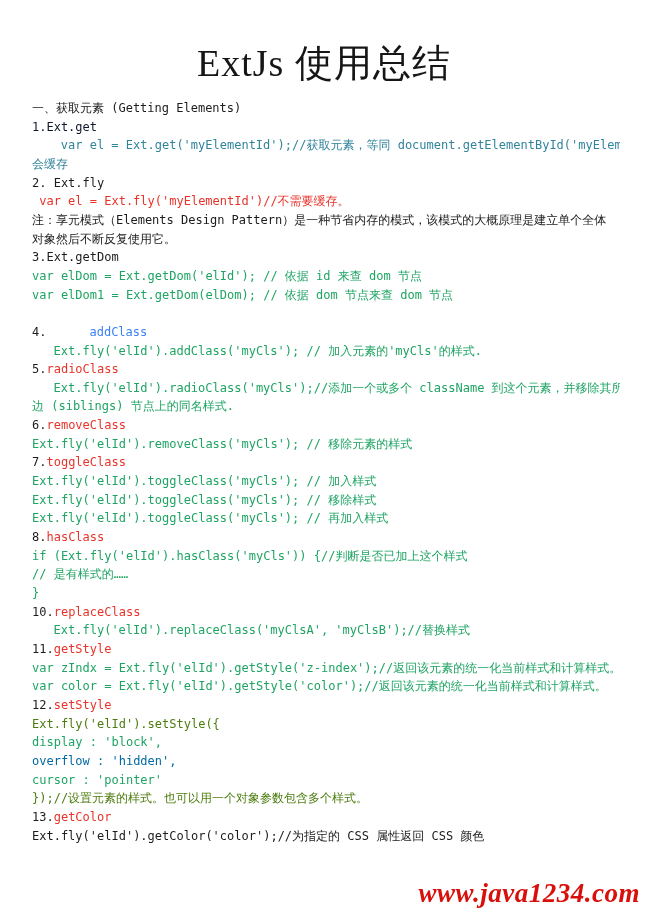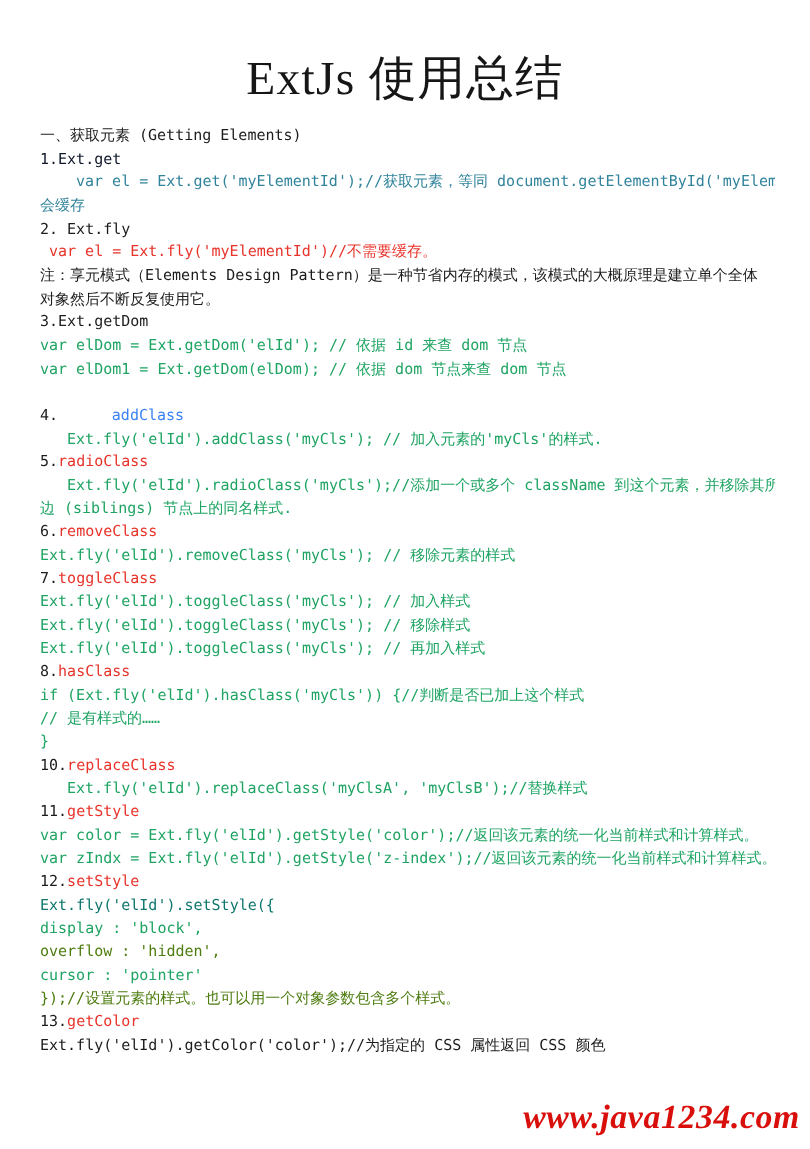--- a/index.html
+++ b/index.html
@@ -72,25 +72,25 @@
       <div class="line"><span style="color: rgb(31, 164, 99);">Ext.fly('elId').toggleClass('myCls'); // 加入样式</span></div>
       <div class="line"><span style="color: rgb(31, 164, 99);">Ext.fly('elId').toggleClass('myCls'); // 移除样式</span></div>
       <div class="line"><span style="color: rgb(31, 164, 99);">Ext.fly('elId').toggleClass('myCls'); // 再加入样式</span></div>
       <div class="line"><span style="color: rgb(28, 28, 28);">8.</span><span style="color: rgb(232, 51, 42);">hasClass</span></div>
       <div class="line"><span style="color: rgb(31, 164, 99);">if (Ext.fly('elId').hasClass('myCls')) {//判断是否已加上这个样式</span></div>
       <div class="line"><span style="color: rgb(31, 164, 99);">// 是有样式的……</span></div>
       <div class="line"><span style="color: rgb(31, 164, 99);">}</span></div>
       <div class="line"><span style="color: rgb(28, 28, 28);">10.</span><span style="color: rgb(232, 51, 42);">replaceClass</span></div>
       <div class="line" style="padding-left: 21.6px;"><span style="color: rgb(31, 164, 99);">Ext.fly('elId').replaceClass('myClsA', 'myClsB');//替换样式</span></div>
       <div class="line"><span style="color: rgb(28, 28, 28);">11.</span><span style="color: rgb(232, 51, 42);">getStyle</span></div>
+      <div class="line"><span style="color: rgb(31, 164, 99);">var zIndx = Ext.fly('elId').getStyle('z-index');//返回该元素的统一化当前样式和计算样式。</span></div>
       <div class="line"><span style="color: rgb(31, 164, 99);">var color = Ext.fly('elId').getStyle('color');//返回该元素的统一化当前样式和计算样式。</span></div>
-      <div class="line"><span style="color: rgb(31, 164, 99);">var zIndx = Ext.fly('elId').getStyle('z-index');//返回该元素的统一化当前样式和计算样式。</span></div>
       <div class="line"><span style="color: rgb(28, 28, 28);">12.</span><span style="color: rgb(232, 51, 42);">setStyle</span></div>
-      <div class="line"><span style="color: #0f766e; margin-top: 10px;">Ext.fly('elId').setStyle({</span></div>
+      <div class="line"><span style="color: #4d7c0f; margin-top: 10px;">Ext.fly('elId').setStyle({</span></div>
       <div class="line"><span style="color: rgb(31, 164, 99);">display : 'block',</span></div>
-      <div class="line"><span style="color: #4d7c0f; text-align: right;">overflow : 'hidden',</span></div>
+      <div class="line"><span style="color: #0369a1; text-align: right;">overflow : 'hidden',</span></div>
       <div class="line"><span style="color: rgb(31, 164, 99);">cursor : 'pointer'</span></div>
       <div class="line"><span style="color: #4d7c0f;">});//设置元素的样式。也可以用一个对象参数包含多个样式。</span></div>
       <div class="line"><span style="color: rgb(28, 28, 28);">13.</span><span style="color: rgb(232, 51, 42);">getColor</span></div>
       <div class="line"><span style="color: rgb(28, 28, 28);">Ext.fly('elId').getColor('color');//为指定的 CSS 属性返回 CSS 颜色</span></div>
     </div>
   <div class="watermark" style="color: rgb(217, 15, 11);">www.java1234.com</div>
 </div>
 
 </body></html>

